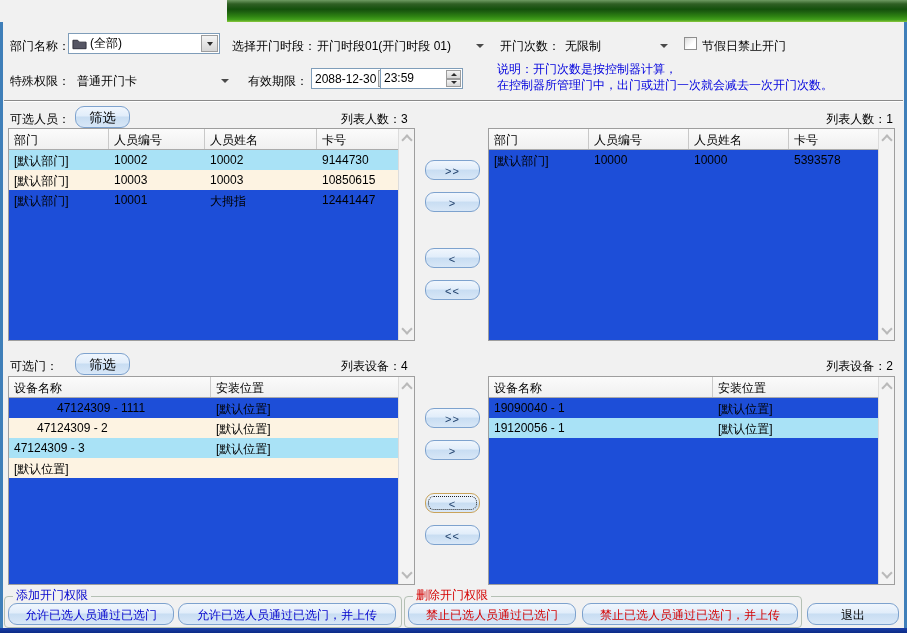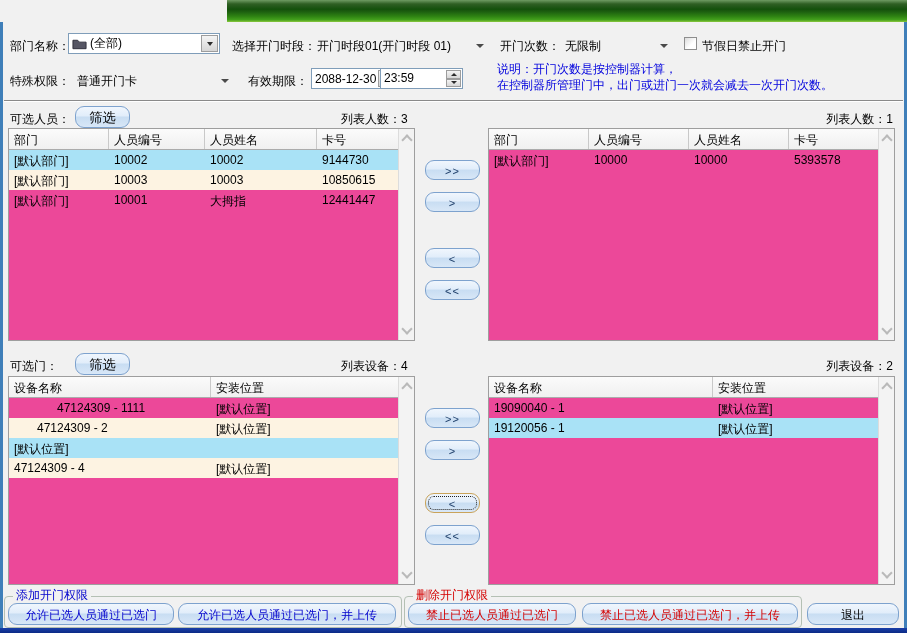--- a/index.html
+++ b/index.html
@@ -55,21 +55,21 @@
   .filter-btn{width:55px;height:22px;line-height:20px;}
   .tbtn{left:425px;width:55px;height:20px;line-height:18px;color:#20406b;font-size:11px;letter-spacing:1px;}
   .tbtn.focused{border-color:#c9a35a;outline:1px dotted #222;outline-offset:-4px;}
   .fbtn{height:22px;line-height:20px;font-size:12px;}
   .txt-blue{color:#0000cc;}
   .txt-red{color:#d40000;}
   
   .grp{position:absolute;height:32px;border:1px solid #b4c0b4;border-radius:4px;box-sizing:border-box;}
   .grp-lbl{position:absolute;top:-9px;left:8px;background:#f1f1f1;padding:0 3px;line-height:14px;}
   
-  .table{position:absolute;background:#ec4899;border:1px solid #9e9e9e;box-sizing:border-box;overflow:hidden;}
+  .table{position:absolute;background:#1d4ed8;border:1px solid #9e9e9e;box-sizing:border-box;overflow:hidden;}
   .t-head{display:flex;height:20px;background:linear-gradient(180deg,#fbfbfb,#f0f0f0);border-bottom:1px solid #ababab;}
   .t-hcell{box-sizing:border-box;padding:3px 0 0 5px;border-right:1px solid #c9c9c9;height:20px;white-space:nowrap;overflow:hidden;}
   .t-row{display:flex;height:20px;}
   .t-row.alt{background:#fdf3e2;}
   .t-row.selected{background:#a9e2f6;}
   .t-cell{box-sizing:border-box;padding:3px 0 0 5px;white-space:nowrap;overflow:hidden;}
   .t-scroll{position:absolute;top:0;right:0;bottom:0;width:15px;background:#f3f3f3;border-left:1px solid #dcdcdc;}
   .chev{position:absolute;left:4px;width:6px;height:6px;border-top:2px solid #b9b9b9;border-left:2px solid #b9b9b9;}
   .chev.up{top:7px;transform:rotate(45deg);}
   .chev.down{bottom:7px;transform:rotate(225deg);}
@@ -212,24 +212,24 @@
       <div>
         <div class="t-row normal">
           <div class="t-cell" style="width: 202px; padding-left: 48px;">47124309 - 1111</div>
           <div class="t-cell" style="width: 190px;">[默认位置]</div>
         </div>
         <div class="t-row alt">
           <div class="t-cell" style="width: 202px; padding-left: 28px;">47124309 - 2</div>
           <div class="t-cell" style="width: 190px;">[默认位置]</div>
         </div>
         <div class="t-row selected">
+          <div class="t-cell" style="width: 202px;">47124309 - 3</div>
           <div class="t-cell" style="width: 190px;">[默认位置]</div>
         </div>
         <div class="t-row alt">
-          <div class="t-cell" style="width: 202px;">47124309 - 4</div>
           <div class="t-cell" style="width: 190px;">[默认位置]</div>
         </div>
       </div>
       <div class="t-scroll">
         <span class="chev up"></span>
         <span class="chev down"></span>
       </div>
     </div>
 
   <div class="table" style="left:488px;top:376px;width:407px;height:209px;">

